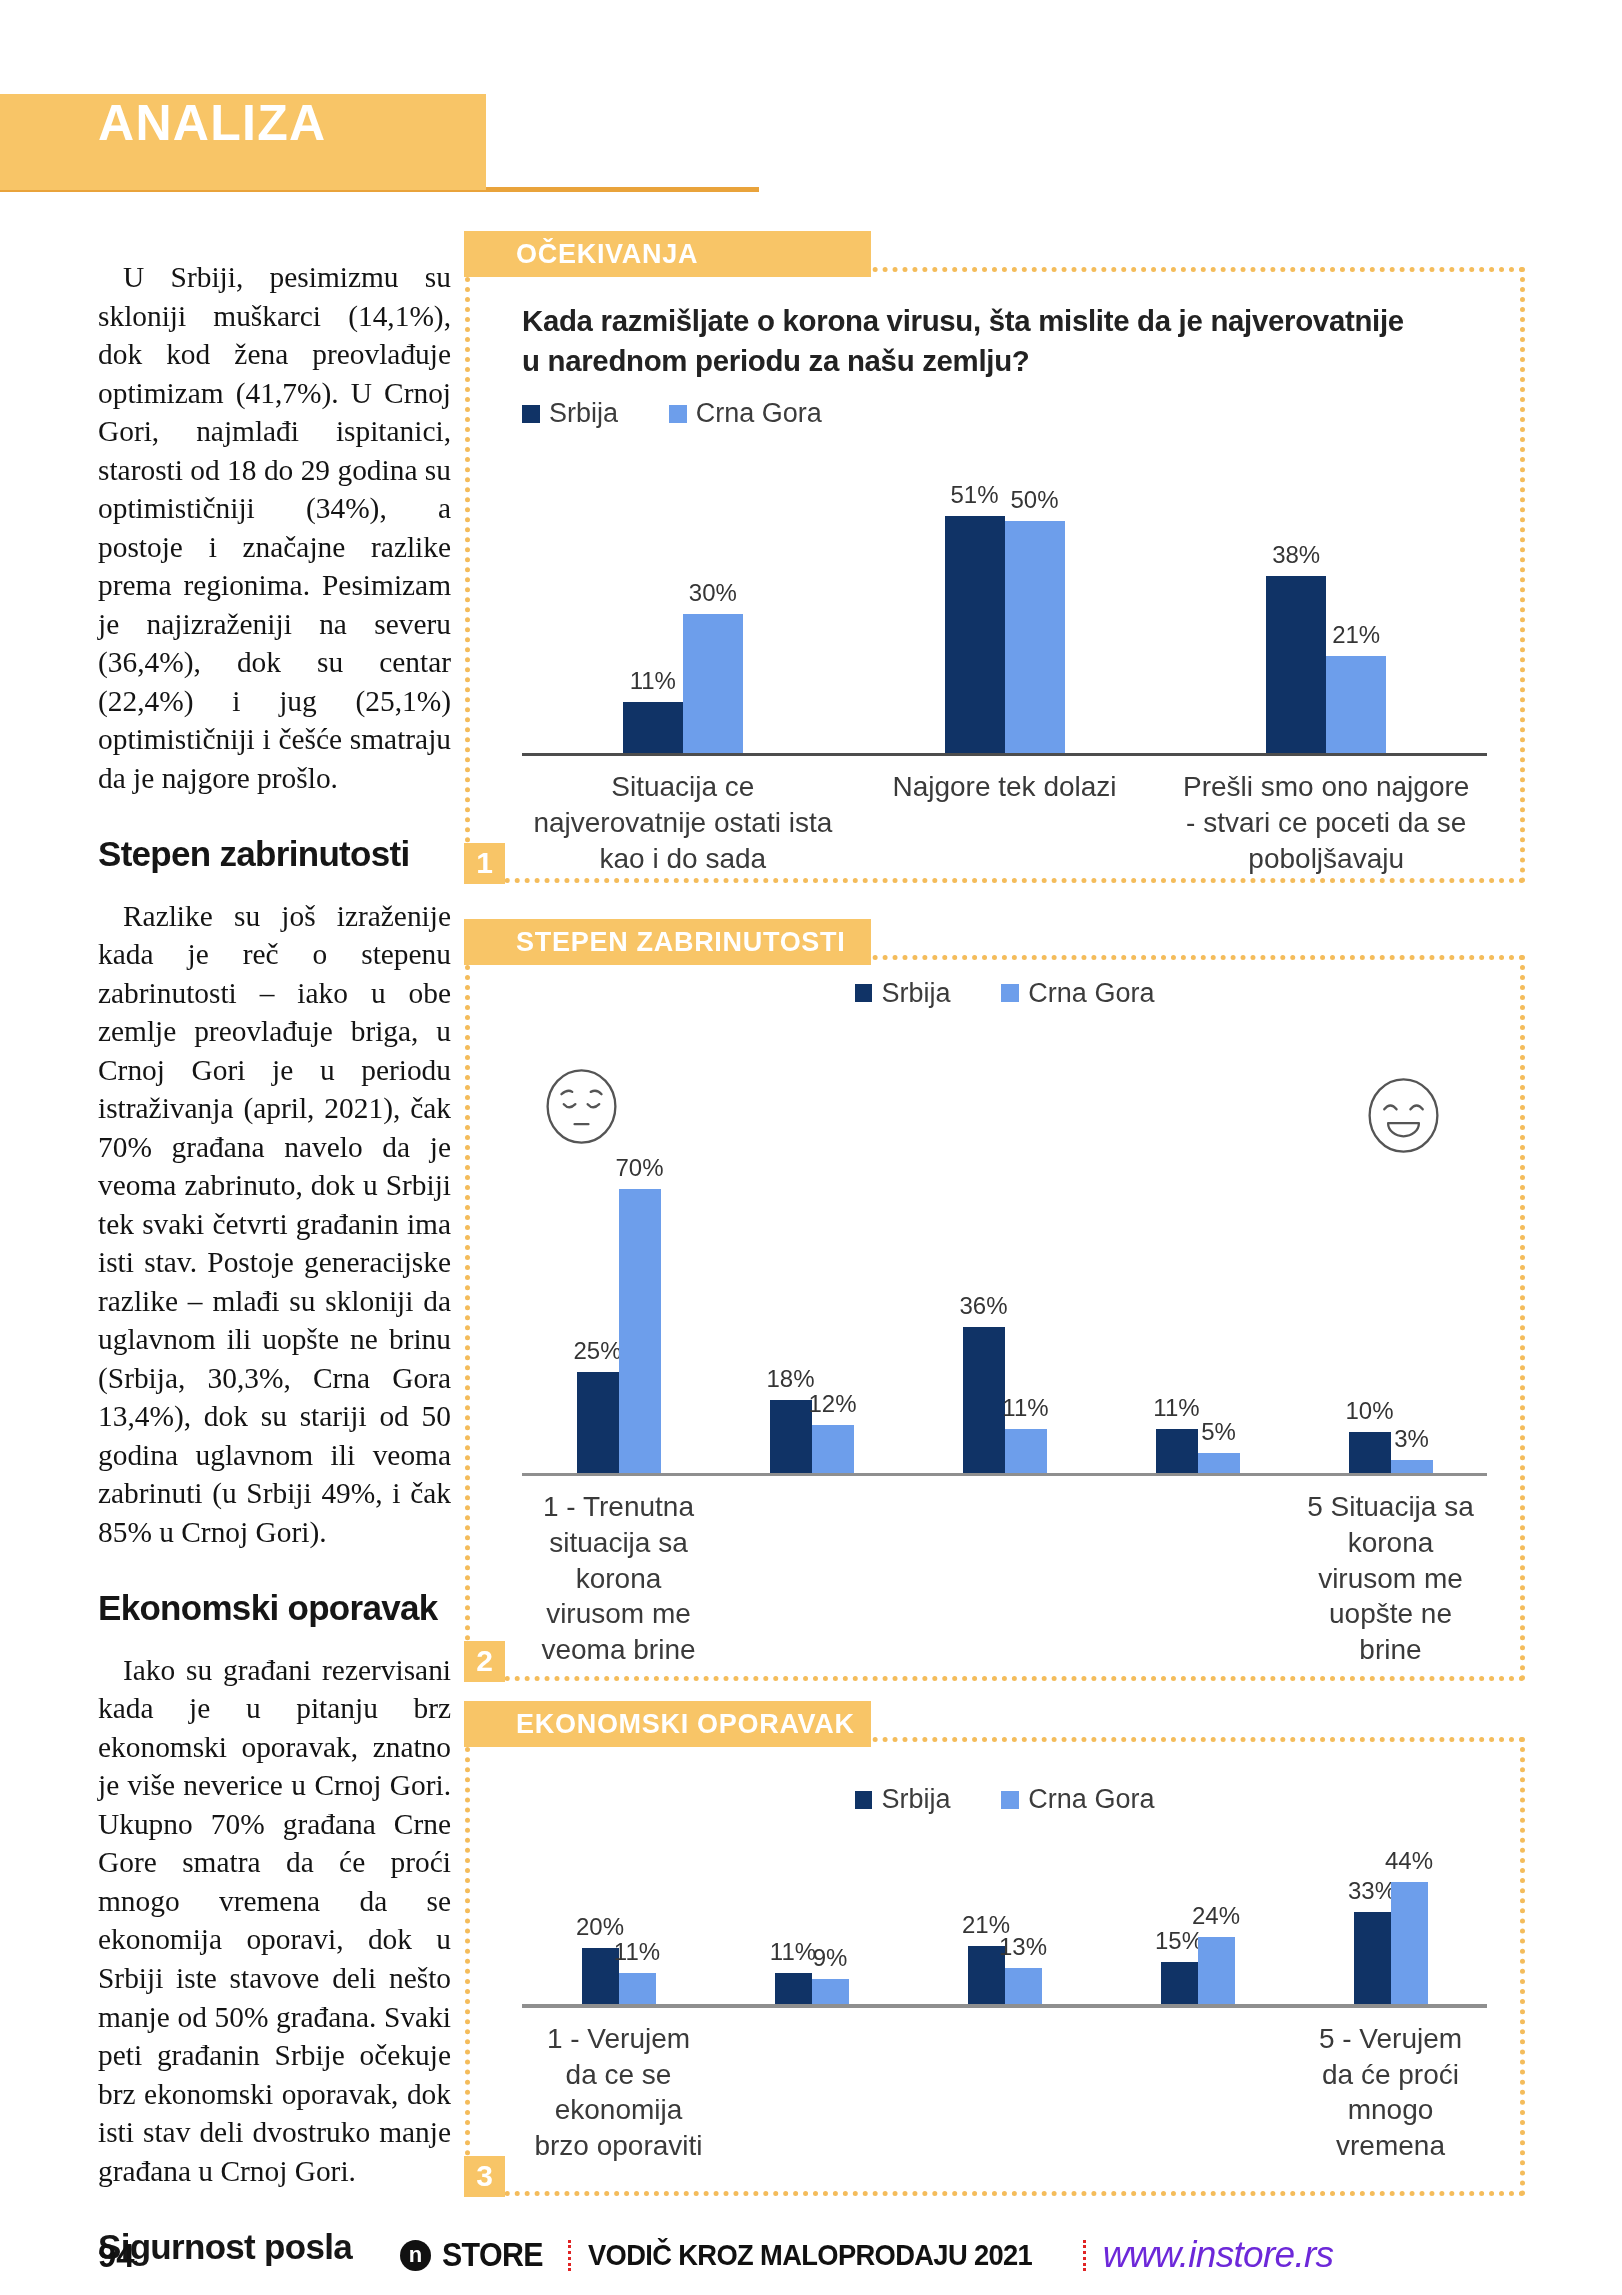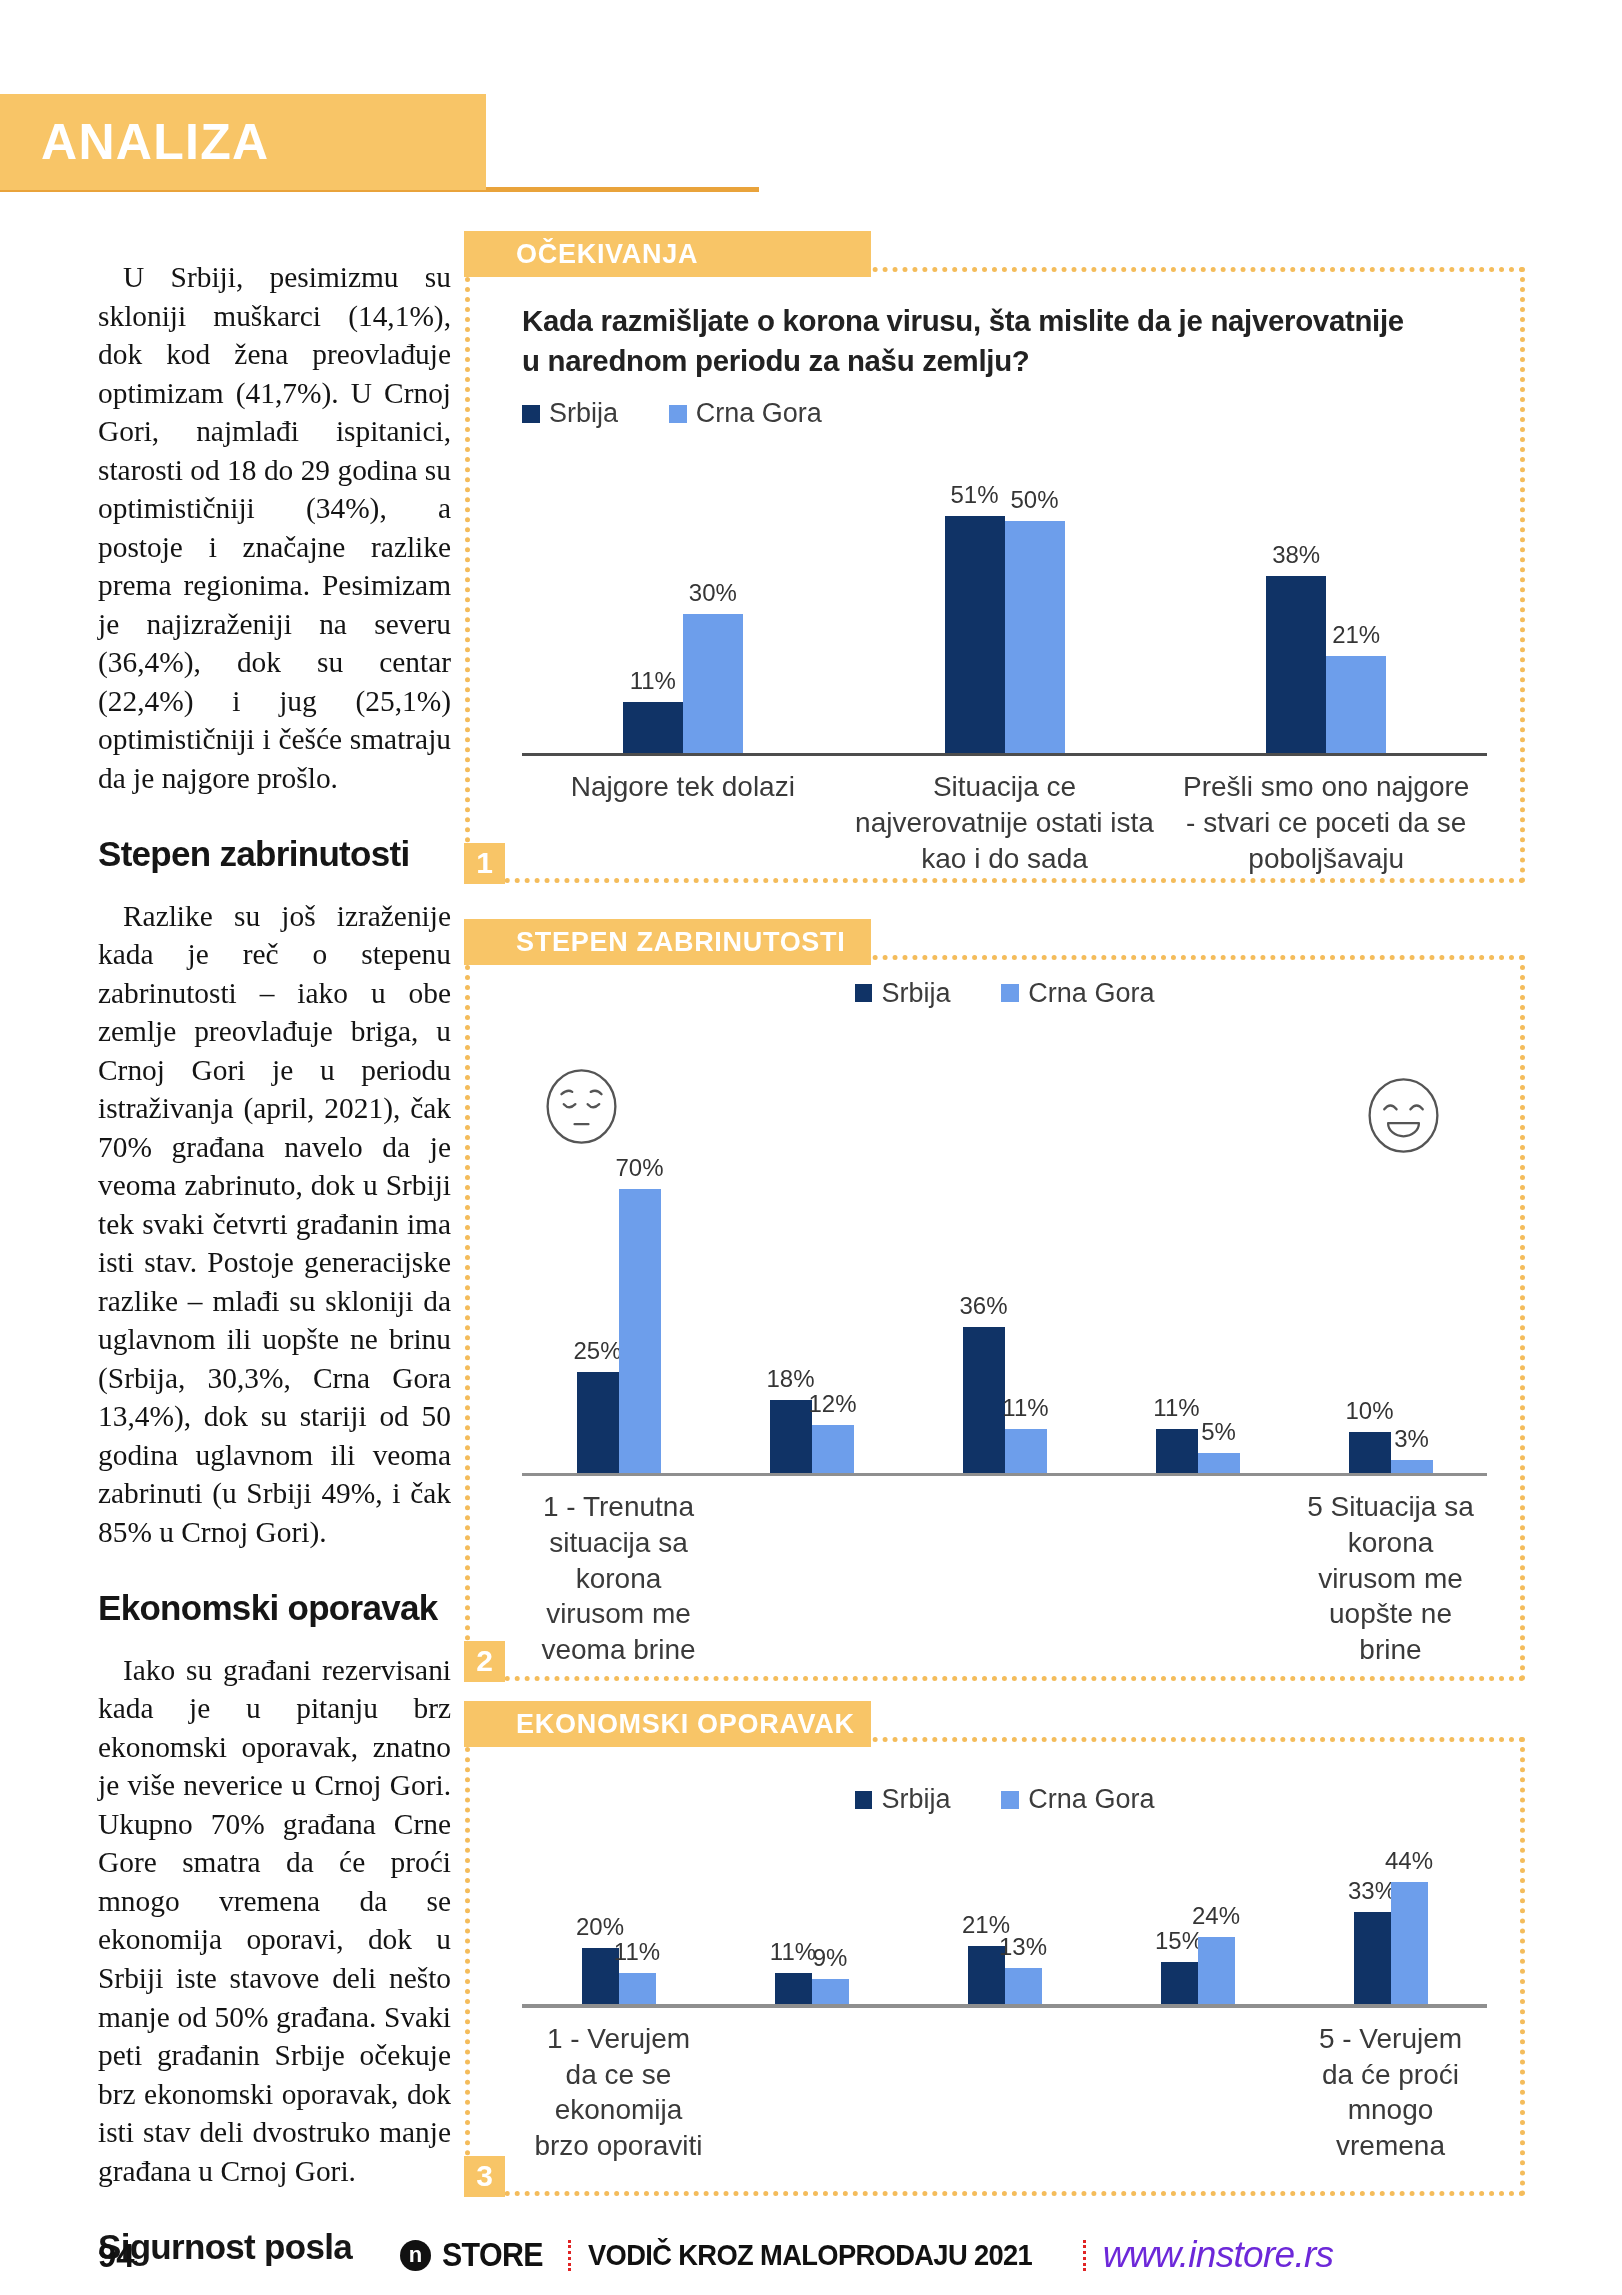--- a/index.html
+++ b/index.html
@@ -15,21 +15,21 @@
   html,body{background:#ffffff;}
   body{
     width:1623px;height:2295px;position:relative;overflow:hidden;
     font-family:"Liberation Sans",sans-serif;color:var(--ink);
   }
 
   
   .banner-line{position:absolute;left:0;top:187px;width:759px;height:4.6px;background:var(--orange-dark);}
   .banner{
     position:absolute;left:0;top:94px;width:486px;height:96px;background:var(--orange);
-    display:flex;align-items:center;padding-left:41px;
+    display:flex;padding-left:98px;
   }
   .banner span{font-size:50px;font-weight:bold;color:#ffffff;letter-spacing:1.3px;}
 
   
   .article{
     position:absolute;left:98px;top:258px;width:353px;
     font-family:"Liberation Serif",serif;font-size:29.4px;line-height:1.31;
     text-align:justify;color:#141414;
   }
   .article p{text-indent:25px;}
@@ -177,22 +177,22 @@
                   <span class="vlabel">38%</span>
                 </div>
                 <div class="bar s1" style="width: 60px; height: 97px;">
                   <span class="vlabel">21%</span>
                 </div>
               </div>
             </div>
           </div>
         <div class="axis"></div>
         <div class="xlabels">
+            <div class="xlabel">Situacija ce najverovatnije ostati ista kao i do sada</div>
             <div class="xlabel">Najgore tek dolazi</div>
-            <div class="xlabel">Situacija ce najverovatnije ostati ista kao i do sada</div>
             <div class="xlabel">Prešli smo ono najgore - stvari ce poceti da se poboljšavaju</div>
           </div>
       </div>
     </div>
     <div class="panel-badge">1</div>
   </section>
 
   <section class="panel" id="panel-2">
     <div class="panel-tab">STEPEN ZABRINUTOSTI</div>
     <div class="panel-inner">

